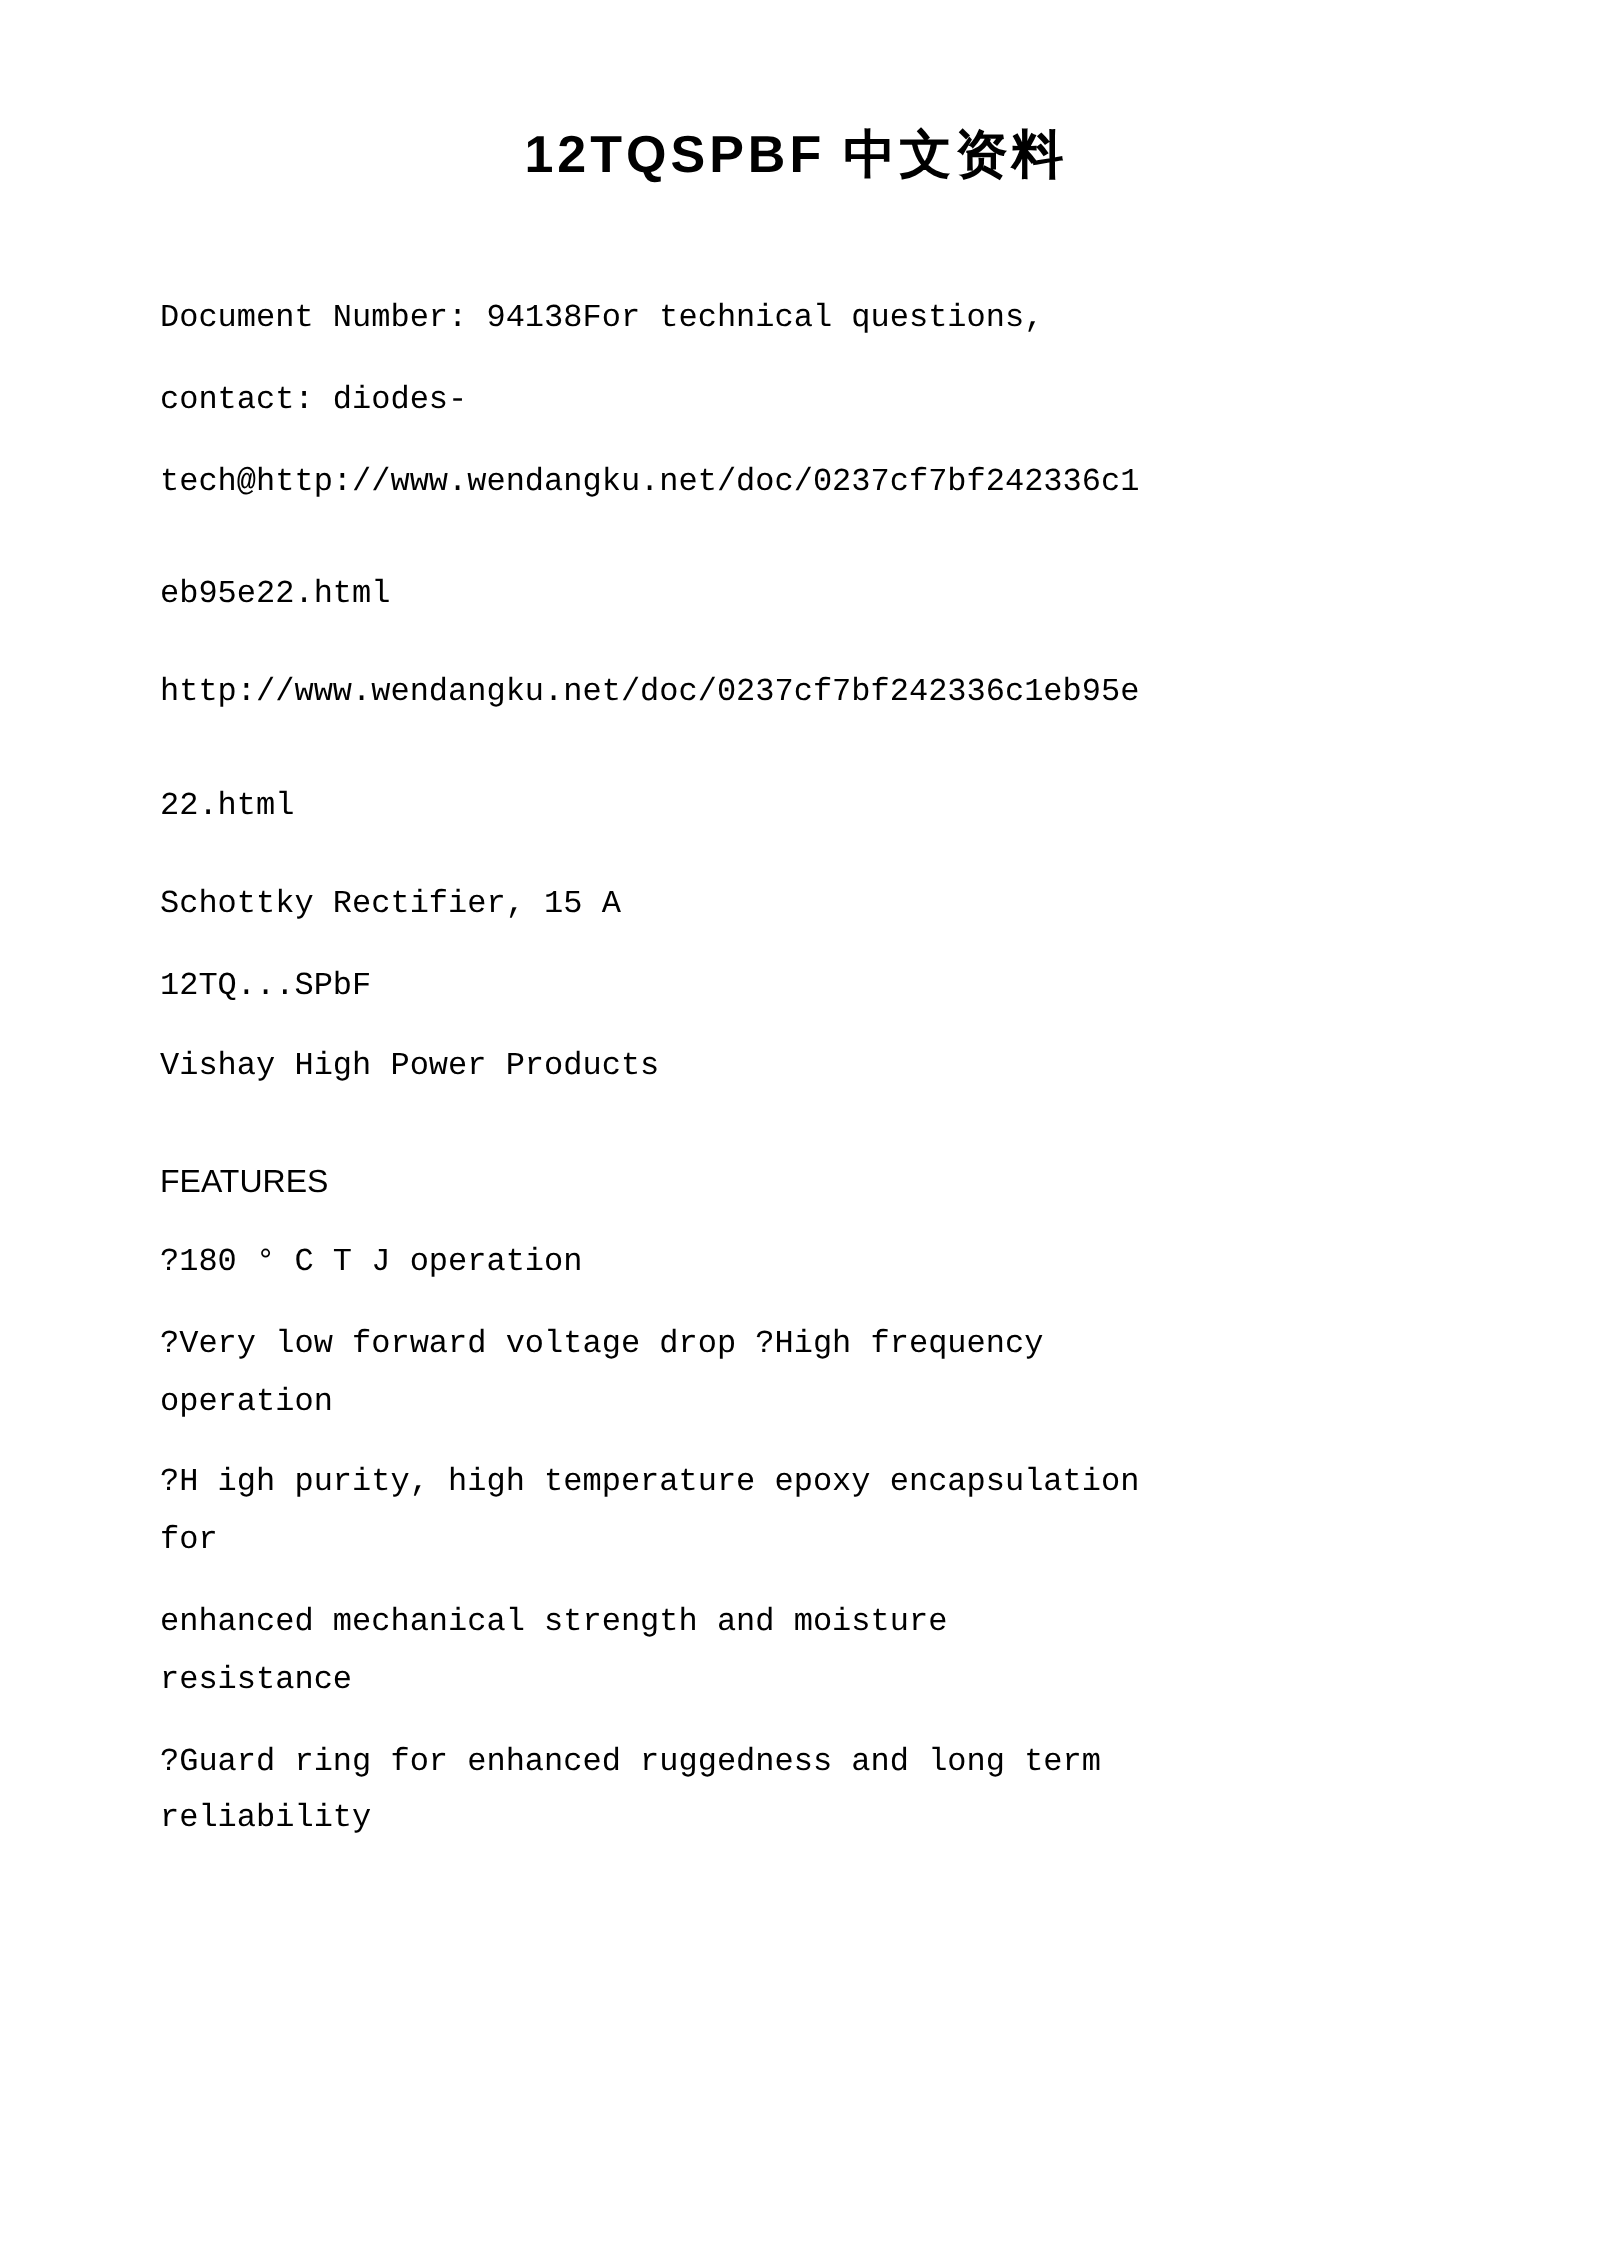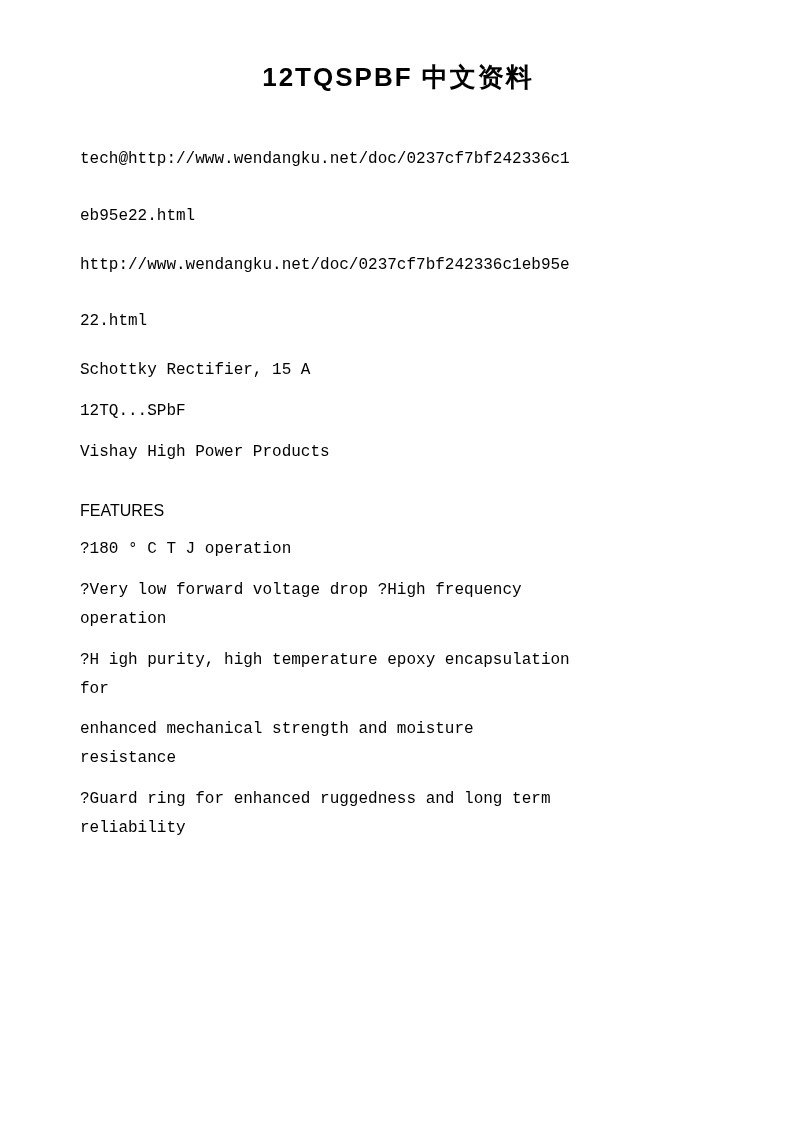--- a/index.html
+++ b/index.html
@@ -65,21 +65,27 @@
   </style>
 </head>
 <body>
 
 <div class="page-container">
 
   <div class="page-title">12TQSPBF 中文资料</div>
 
   <div class="document-body">
 
+    <div class="doc-block">
+      <span>Document  Number:  94138For  technical  questions,</span>
+    </div>
 
+    <div class="doc-block">
+      <span>contact:                                        diodes-</span>
+    </div>
 
     <div class="doc-block">
       <span>tech@http://www.wendangku.net/doc/0237cf7bf242336c1</span>
     </div>
 
     <div class="doc-block-lg">
       <span>eb95e22.html</span>
     </div>
 
     <div class="doc-block">

